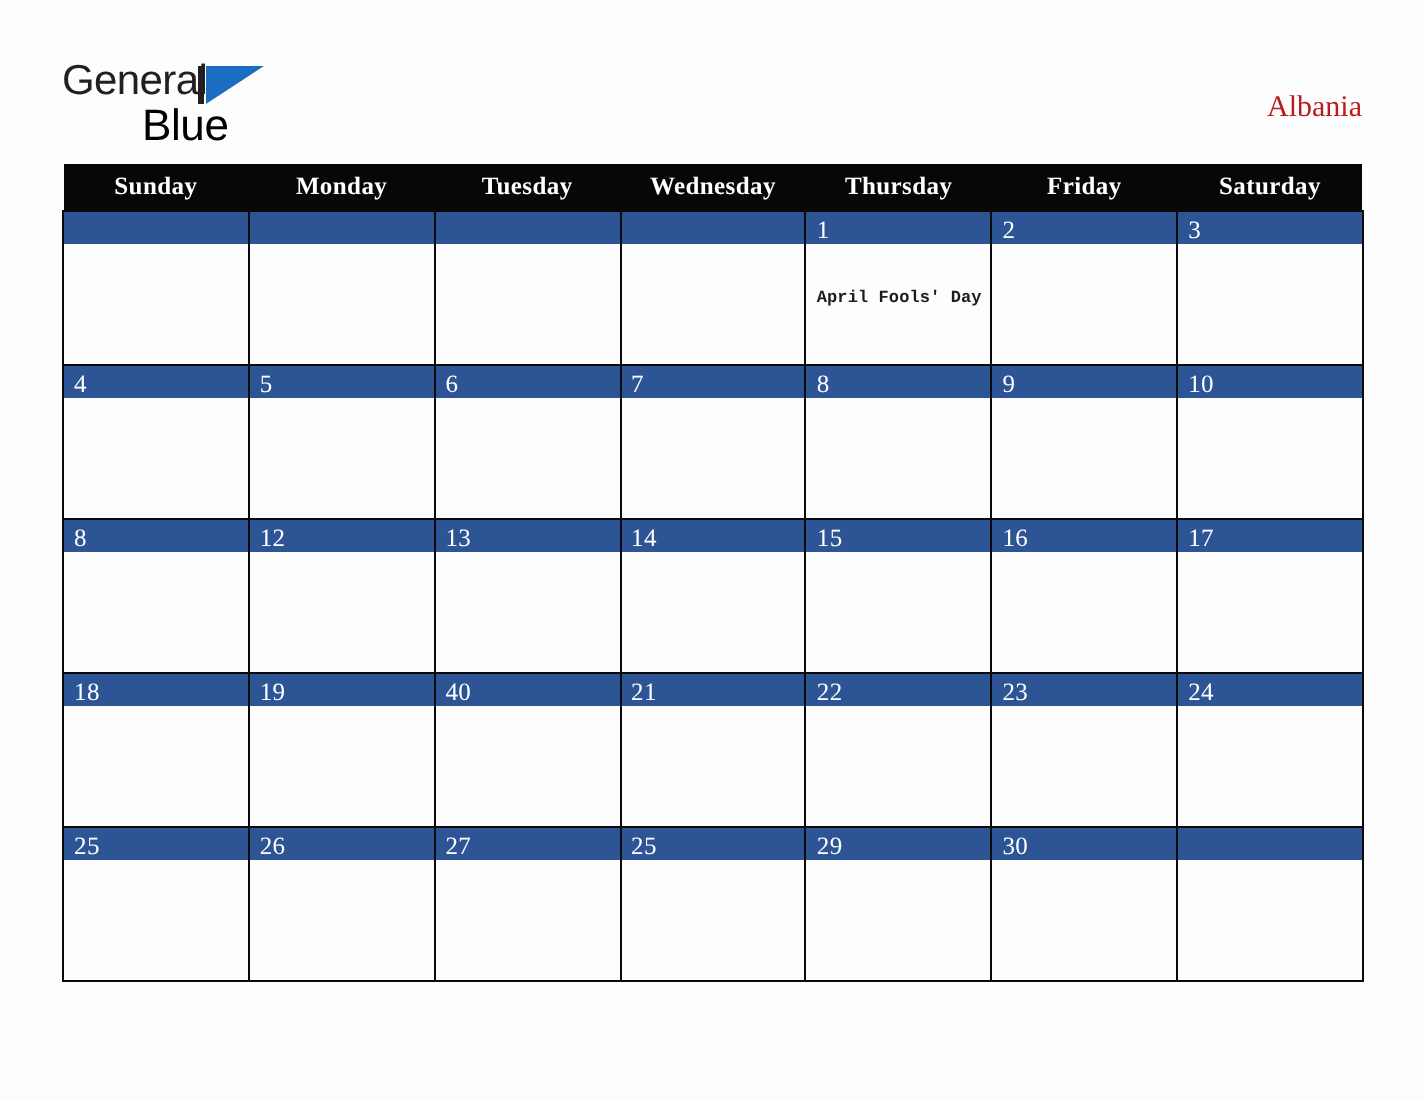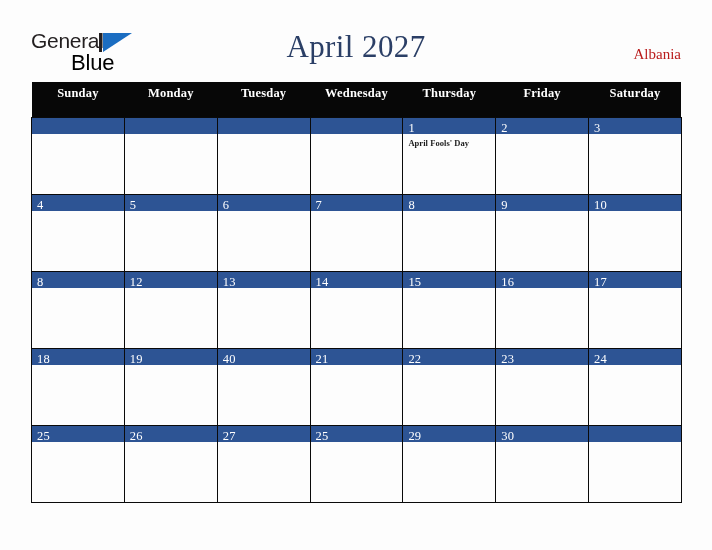--- a/index.html
+++ b/index.html
@@ -122,21 +122,21 @@
   }
   .calendar col { width: 92.85px; }
 
   .calendar thead th {
     background: #070707;
     color: #ffffff;
     font-family: "Liberation Serif", serif;
     font-weight: bold;
     font-size: 12.5px;
     text-align: center;
-    padding: 4px 0 16px 0;
+    padding: 4px 0 4px 0;
     height: 11px;
     border: none;
     letter-spacing: 0.2px;
   }
 
   .calendar td {
     padding: 0;
     vertical-align: top;
     border-left: 1px solid #0a0a0a;
     border-right: 1px solid #0a0a0a;
@@ -165,45 +165,45 @@
     font-family: "Liberation Serif", serif;
     font-size: 12.5px;
     color: #ffffff;
     line-height: 16px;
     letter-spacing: 0.2px;
   }
   .events {
     padding: 4px 4px 0 5px;
   }
   .event {
-    font-family: Liberation Serif, serif;
+    font-family: Liberation Mono, monospace;
     font-weight: bold;
     font-size: 8.5px;
     color: #1c1c1c;
     line-height: 11px;
     letter-spacing: 0.05px;
+    margin-top: 18px;
   }
 </style>
 </head>
 <body>
 
 <div id="page">
 
   <div class="header-band">
 
     <div class="logo">
       <span class="logo-general">General</span>
       <span class="logo-triangle">
         <span class="bar"></span>
         <span class="tri"></span>
       </span>
       <span class="logo-blue">Blue</span>
     </div>
 
-    <div class="cal-title">April 2027</div>
 
     <div class="cal-country">Albania</div>
 
   </div>
 
   <table class="calendar">
     <colgroup>
       <col>
         <col>
         <col>

